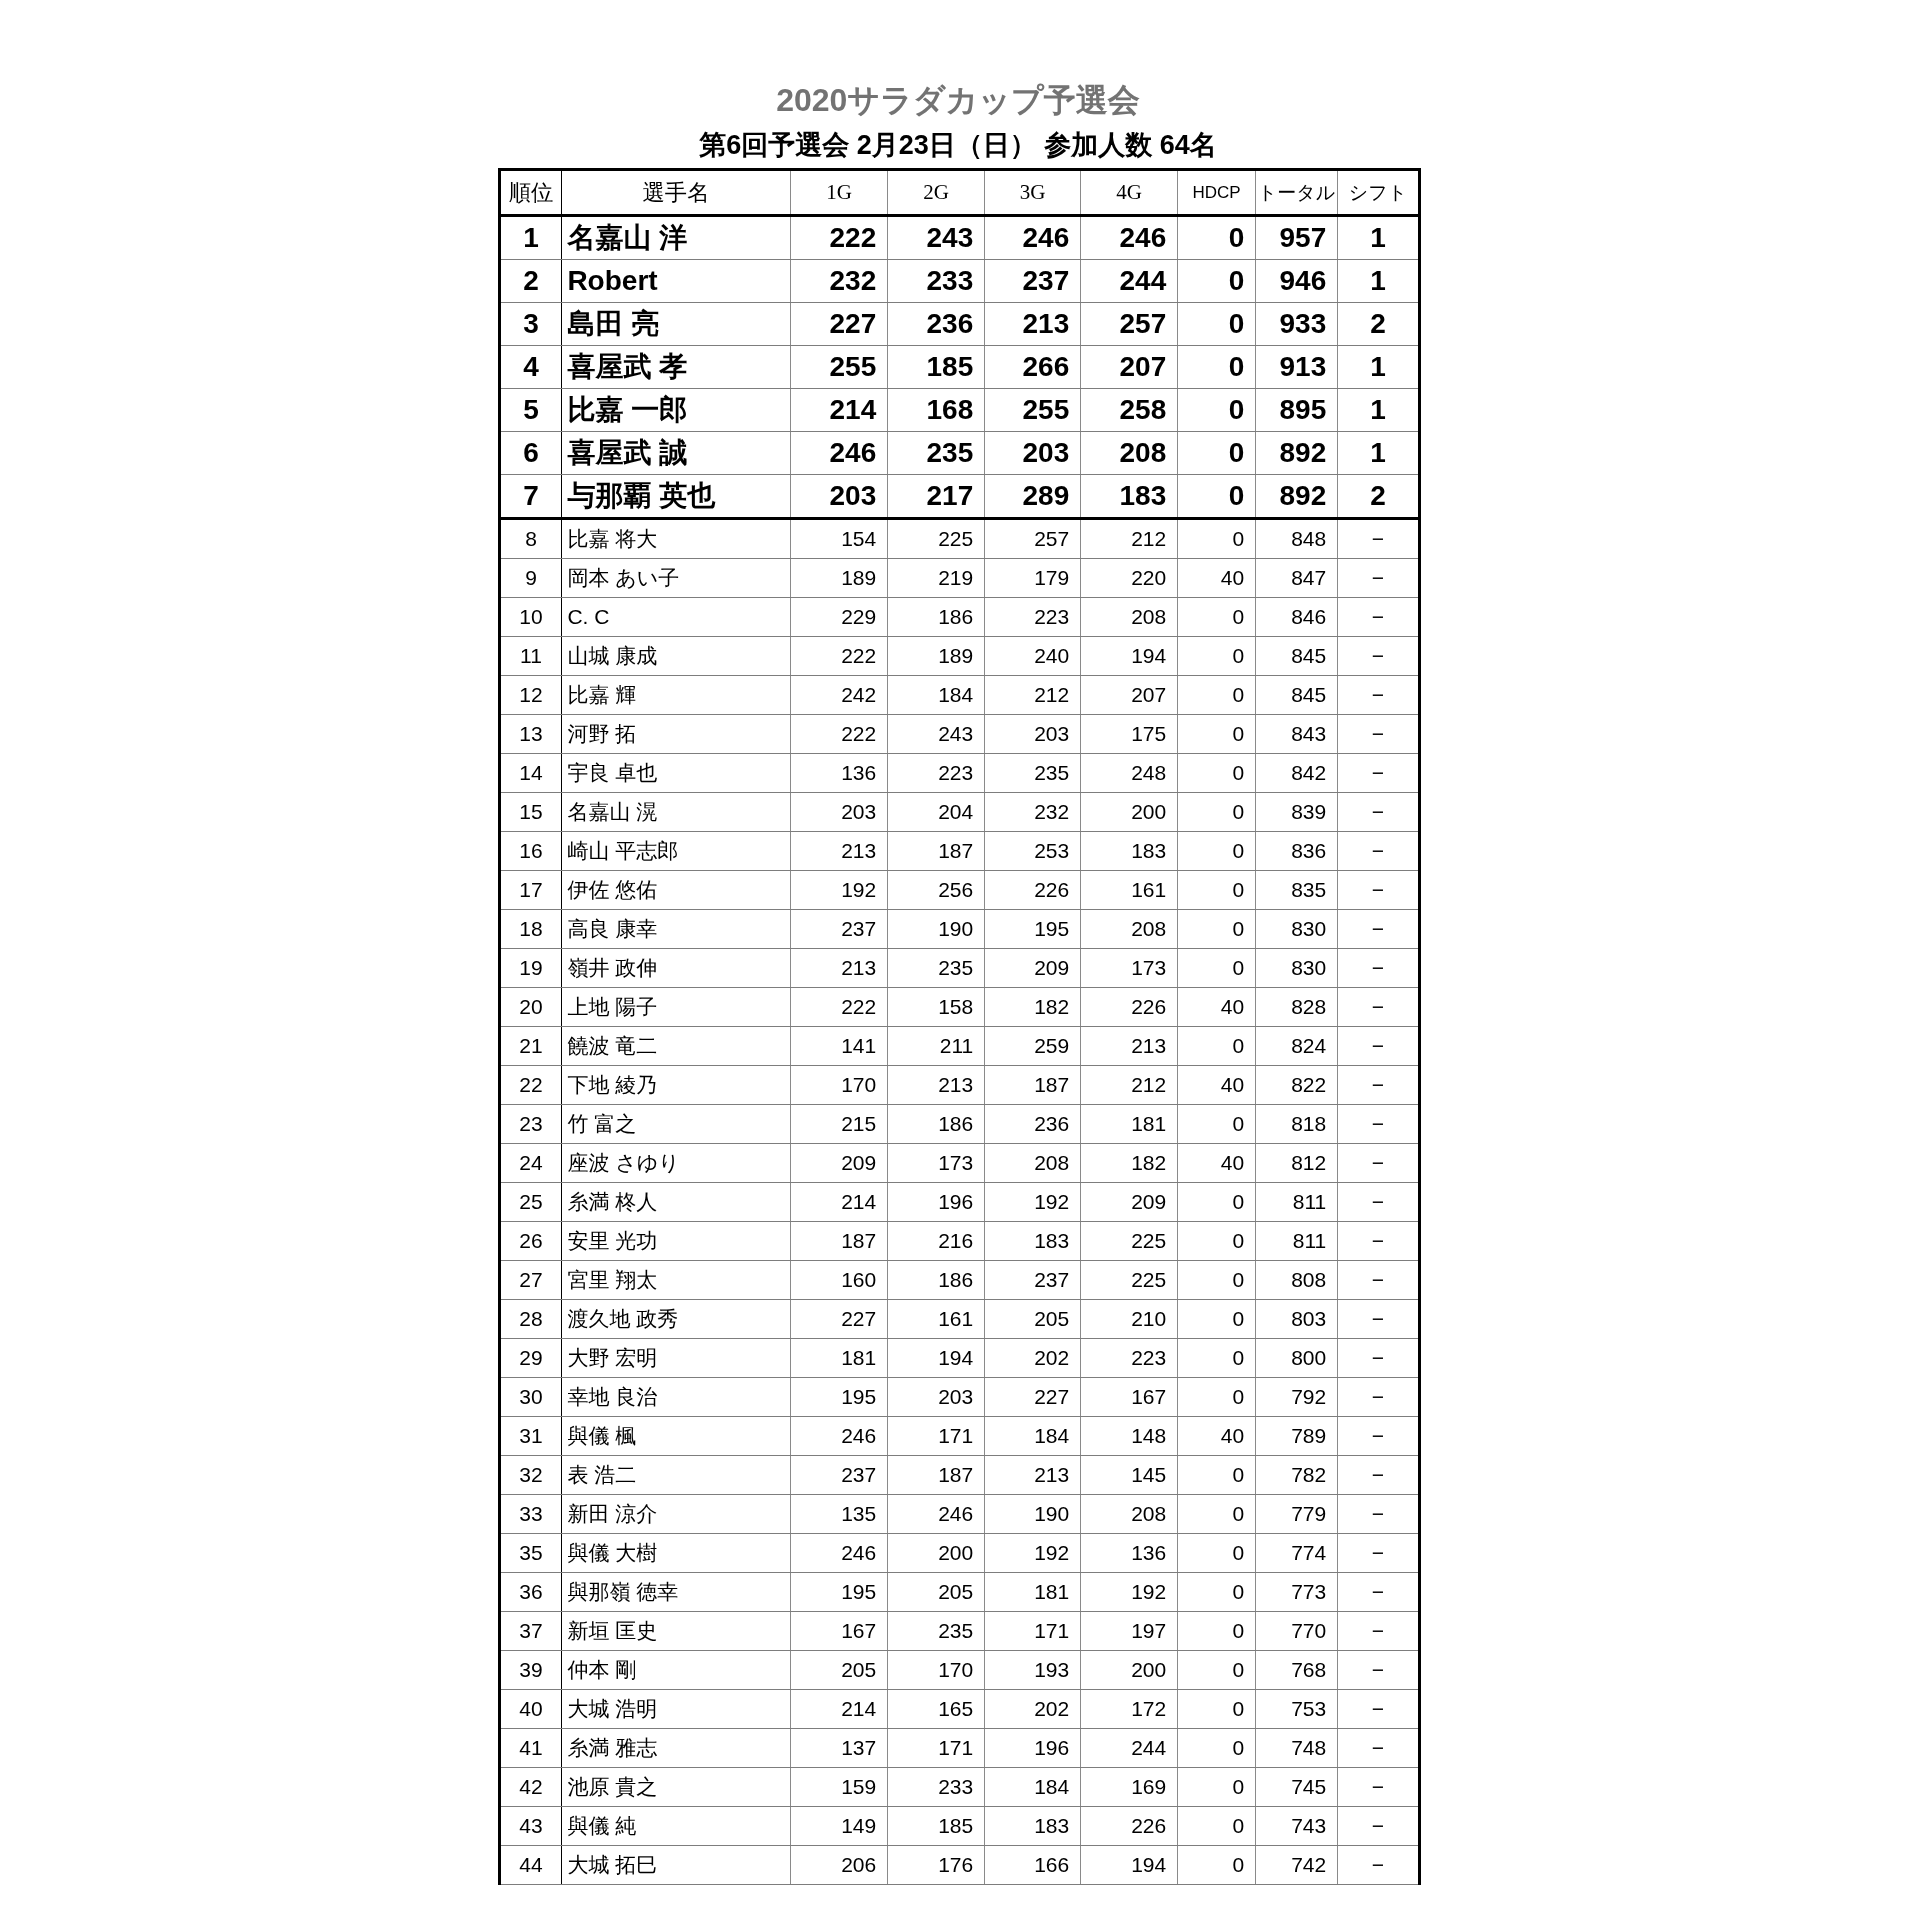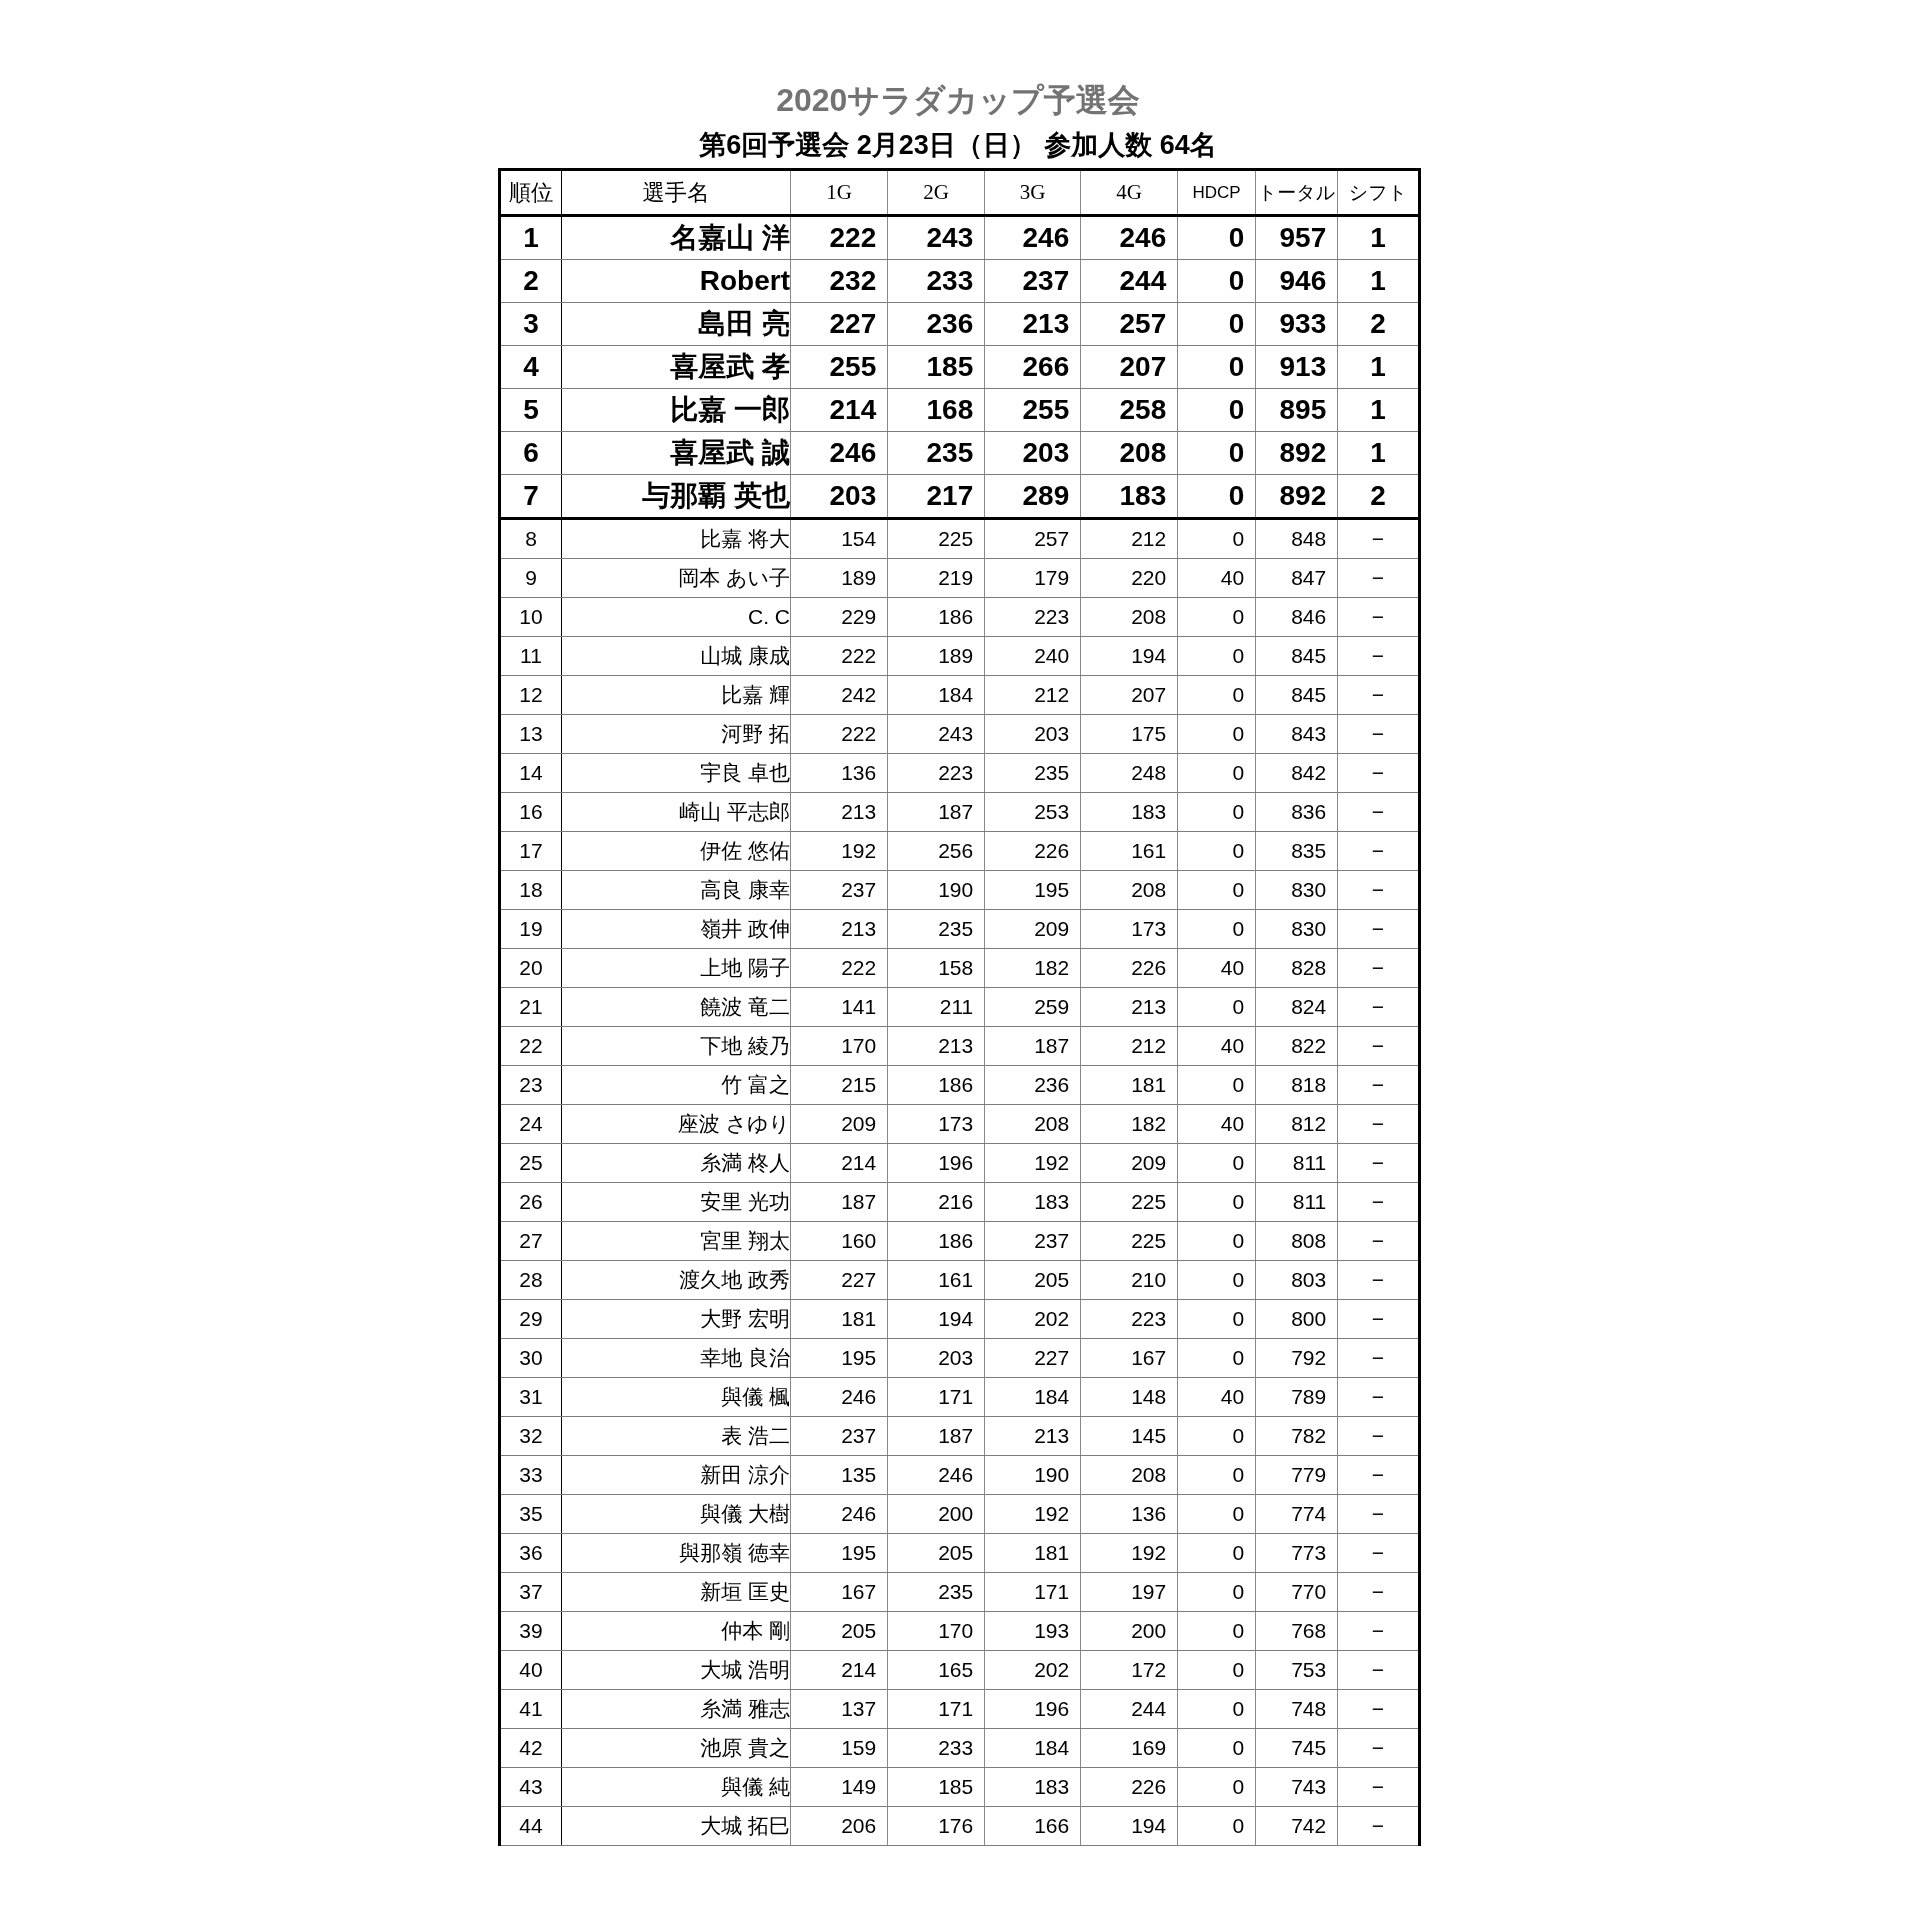--- a/index.html
+++ b/index.html
@@ -31,21 +31,21 @@
     height:43px;font-weight:normal;font-size:22.3px;text-align:center;
     border-bottom:3.5px solid #000;
   }
   th.h-g1,th.h-g2,th.h-g3,th.h-g4{font-size:21px;font-family:Liberation Serif, serif;}
   th.h-hdcp{font-size:17px;}
   th.h-total,th.h-shift{font-size:19px;}
   tr.top td{height:42px;font-size:28px;font-weight:bold;}
   tr.normal td{height:38px;font-size:21px;font-weight:normal;}
   tr.sep td{border-bottom:3.5px solid #000;}
   td.rank{text-align:center;}
-  td.name{text-align:right;padding-left:5.4px;}
+  td.name{text-align:left;padding-left:5.4px;}
   td.num{text-align:right;padding-right:10.8px;}
   td.shift{text-align:center;font-weight:bold;}
 </style>
 </head>
 <body>
 
 <div class="page">
   <div class="title" style="color: #737373;">2020サラダカップ予選会</div>
   <div class="subtitle">第6回予選会 2月23日（日）  参加人数 64名</div>
 
@@ -223,20 +223,31 @@
           <td class="name">宇良 卓也</td>
           <td class="num">136</td>
           <td class="num">223</td>
           <td class="num">235</td>
           <td class="num">248</td>
           <td class="num">0</td>
           <td class="num">842</td>
           <td class="shift">−</td>
         </tr>
         <tr class="normal">
+          <td class="rank">15</td>
+          <td class="name">名嘉山 滉</td>
+          <td class="num">203</td>
+          <td class="num">204</td>
+          <td class="num">232</td>
+          <td class="num">200</td>
+          <td class="num">0</td>
+          <td class="num">839</td>
+          <td class="shift">−</td>
+        </tr>
+        <tr class="normal">
           <td class="rank">16</td>
           <td class="name">崎山 平志郎</td>
           <td class="num">213</td>
           <td class="num">187</td>
           <td class="num">253</td>
           <td class="num">183</td>
           <td class="num">0</td>
           <td class="num">836</td>
           <td class="shift">−</td>
         </tr>

